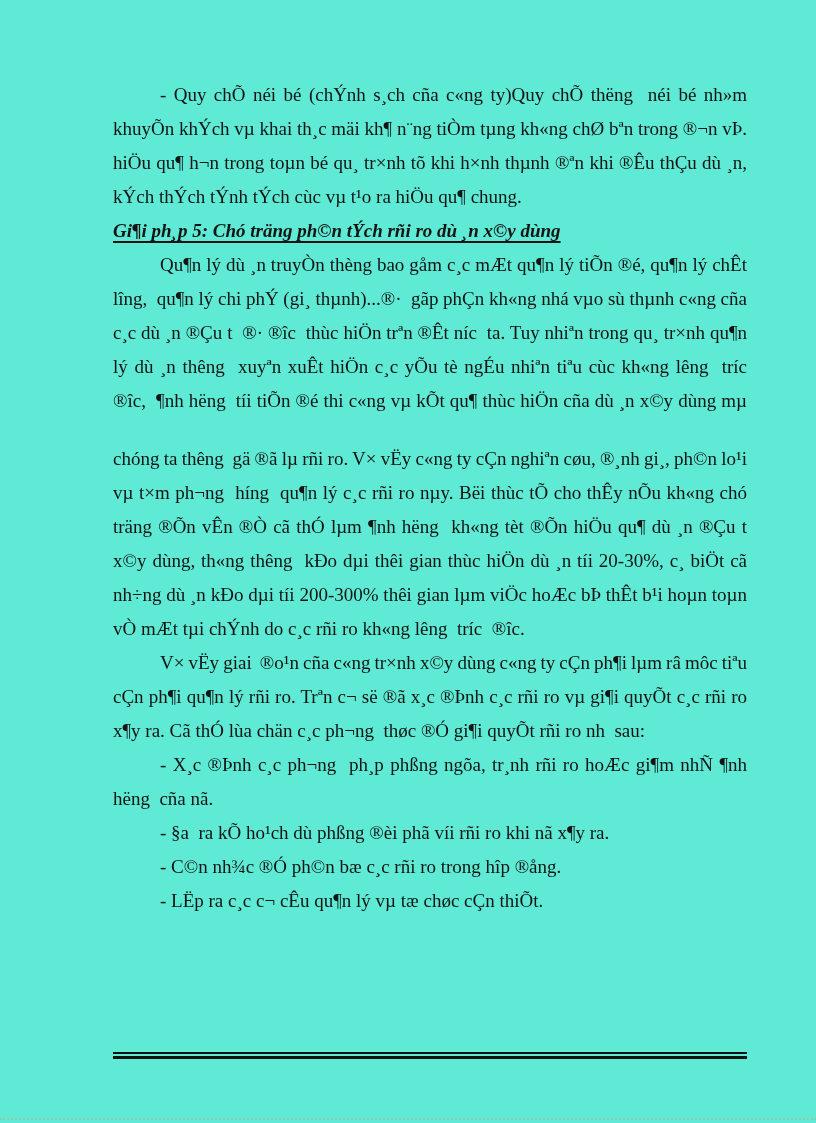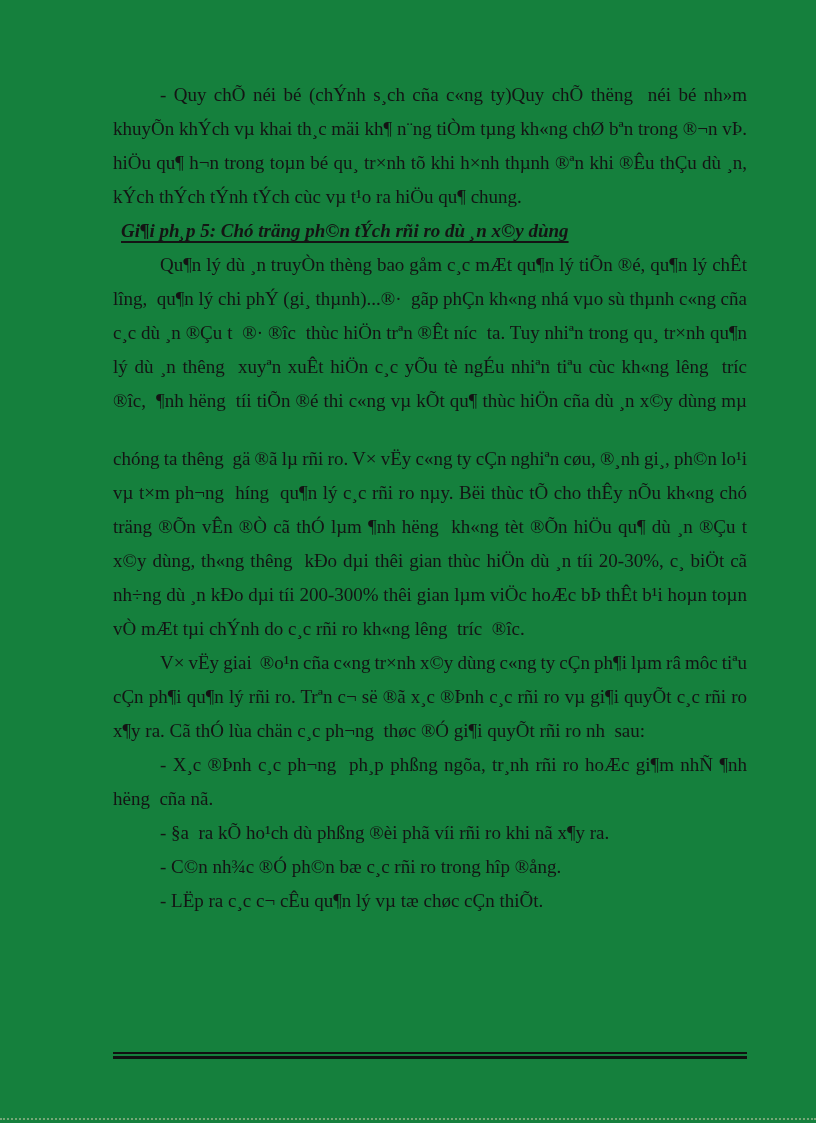--- a/index.html
+++ b/index.html
@@ -4,21 +4,21 @@
 <style>
   html, body {
     margin: 0;
     padding: 0;
     background: #ffffff;
   }
   .page {
     position: relative;
     width: 816px;
     height: 1123px;
-    background: #15803d;
+    background: #5eead4;
     overflow: hidden;
     font-family: "Liberation Serif", "DejaVu Serif", serif;
     color: #141414;
   }
   .content {
     position: absolute;
     left: 113px;
     top: 78px;
     width: 634px;
     font-size: 19px;
@@ -31,21 +31,20 @@
   }
   .line.indent {
     padding-left: 47px;
   }
   .line.heading span {
     font-weight: bold;
     font-style: italic;
     text-decoration: underline;
     text-decoration-thickness: 2px;
     text-underline-offset: 4px;
-    margin-left: 8px;
   }
   .footer-rule {
     position: absolute;
     left: 113px;
     top: 1052px;
     width: 634px;
     height: 2px;
     border-top: 2px solid #111111;
     border-bottom: 3px solid #111111;
   }

